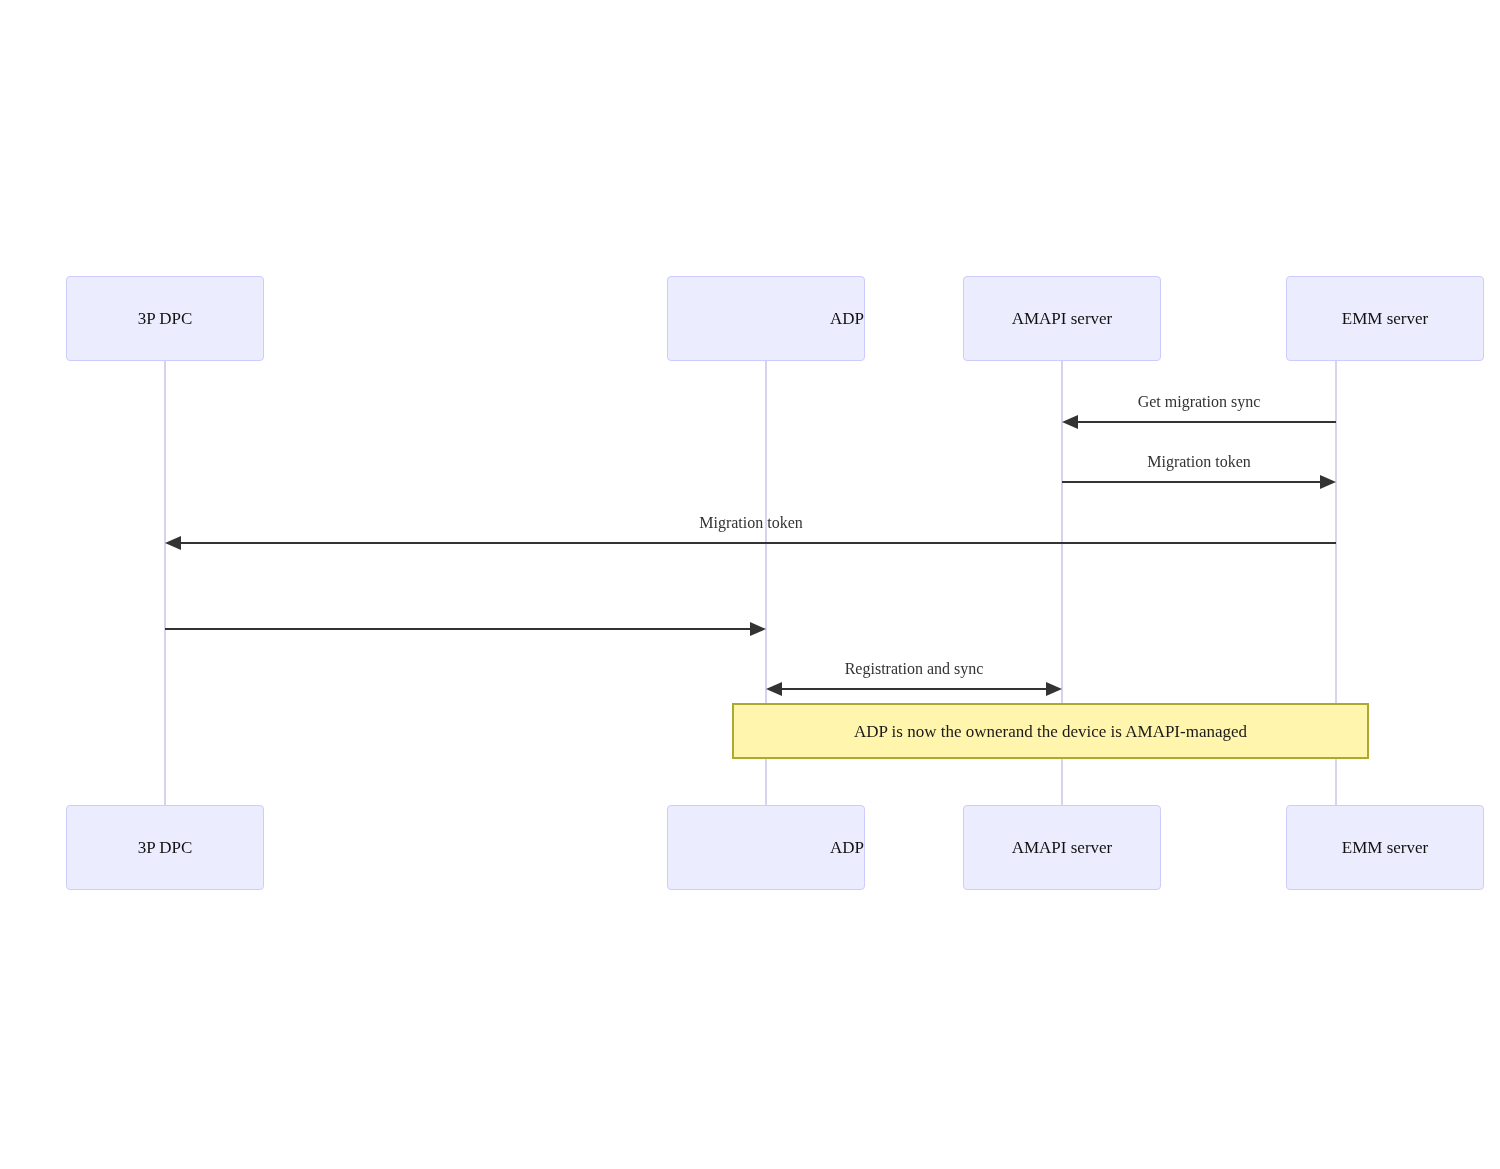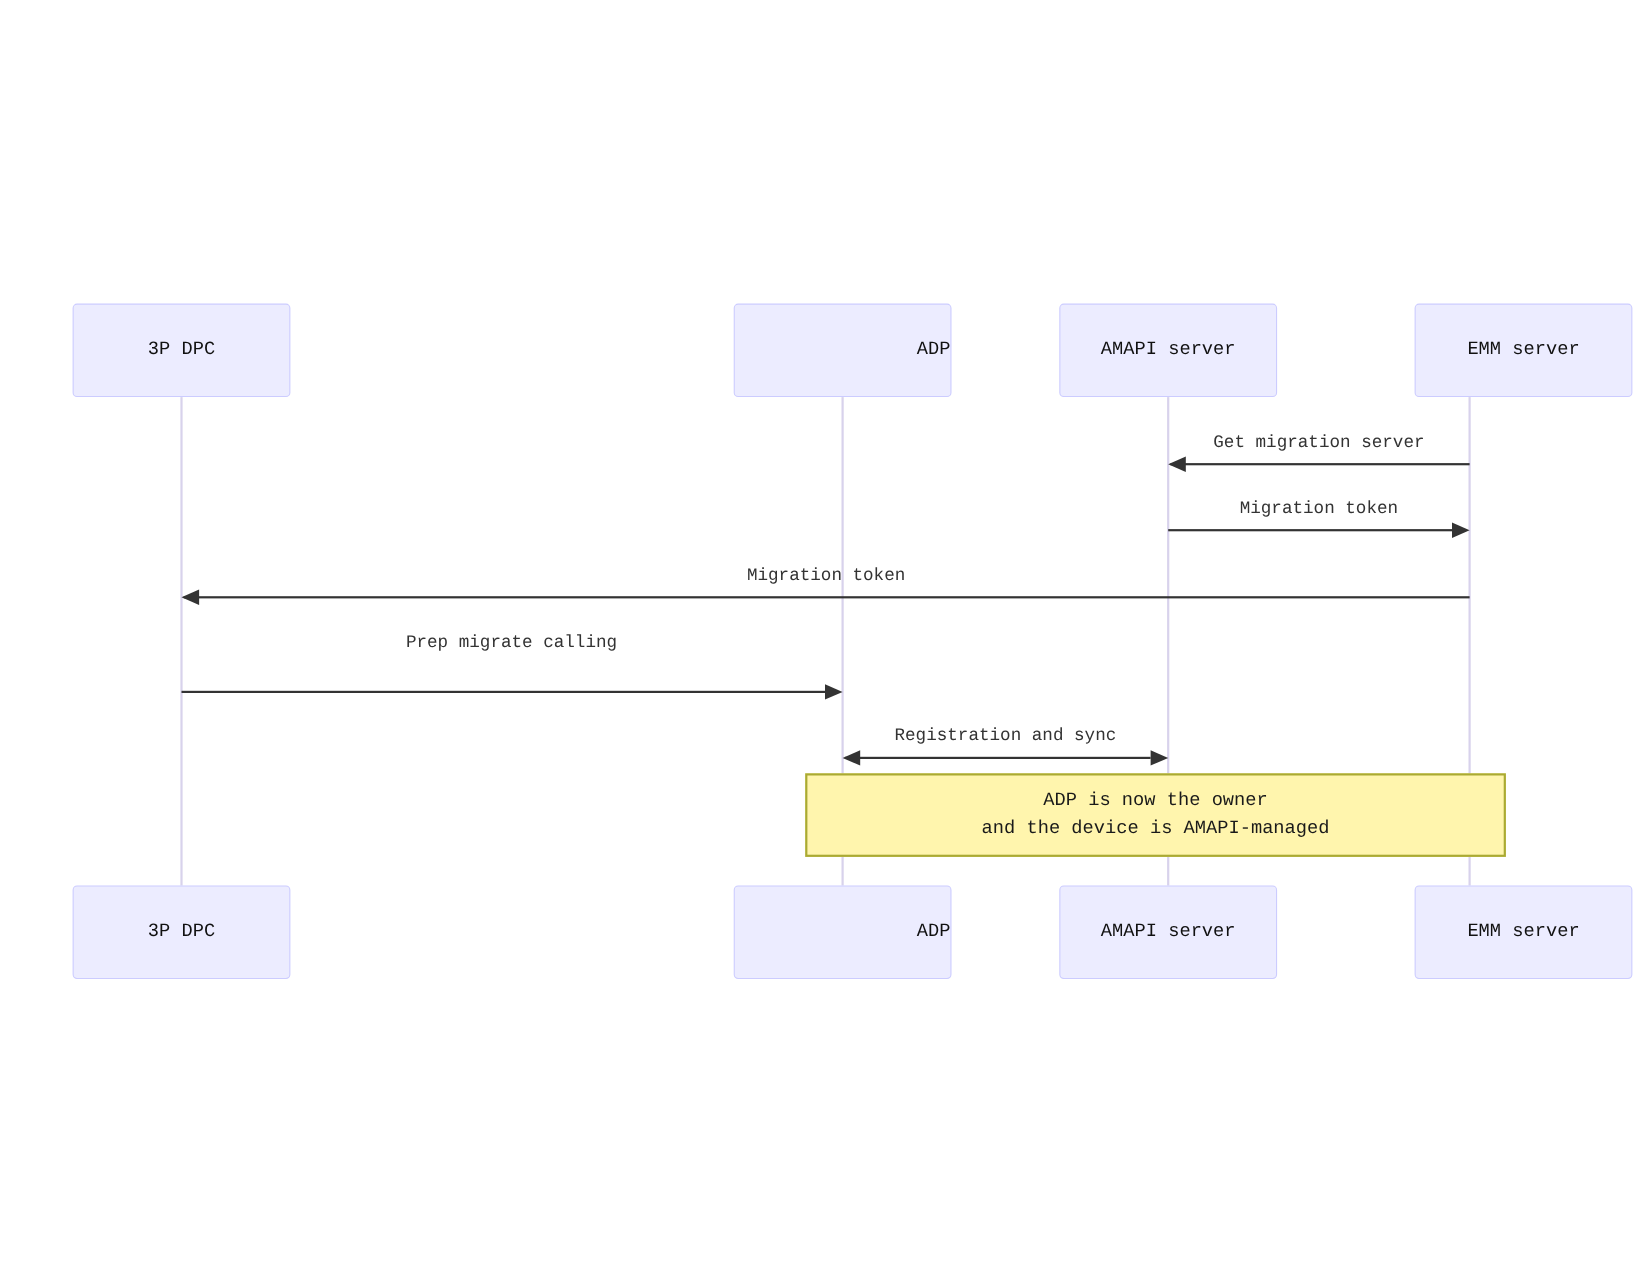--- a/index.html
+++ b/index.html
@@ -1,21 +1,21 @@
 <!DOCTYPE html>
 <html><head>
 <meta charset="utf-8">
 <style>
   html, body { margin: 0; padding: 0; background: #ffffff; }
   .canvas {
     position: relative;
     width: 1500px;
     height: 1169px;
     background: #ffffff;
-    font-family: Liberation Mono, monospace;
+    font-family: Liberation Serif, serif;
     overflow: hidden;
   }
   
   .actor {
     position: absolute;
     width: 198px;
     height: 85px;
     background: #ECECFF;
     border: 1px solid #CCCCFF;
     border-radius: 4px;
@@ -70,26 +70,26 @@
   }
   .ah-left  { border-right: 16px solid #333333; }
   .ah-right { border-left: 16px solid #333333; }
 
   
   .note {
     position: absolute;
     left: 732px;
     top: 703px;
     width: 637px;
-    height: 76px;
+    height: 56px;
     background: #FFF5AD;
     border: 2px solid #AAAA33;
     box-sizing: border-box;
     display: flex;
-    flex-direction: column;
+    flex-direction: row;
     align-items: center;
     justify-content: center;
     font-size: 17px;
     color: #1a1a1a;
     line-height: 25px;
     text-align: center;
   }
 </style>
 </head>
 <body>
@@ -108,40 +108,39 @@
     <span>ADP</span>
   </div>
   <div class="actor row-top a3">
     <span>AMAPI server</span>
   </div>
   <div class="actor row-top a4">
     <span>EMM server</span>
   </div>
 
   <div>
-    <div class="msg-label" style="left:1199px; top:390px;">Get migration server</div>
+    <div class="msg-label" style="left:1199px; top:390px;">Get migration sync</div>
     <div class="msg-line" style="left:1064px; top:421px; width:272px;"></div>
     <div class="ah ah-left" style="left:1062px; top:415px;"></div>
   </div>
 
   <div>
     <div class="msg-label" style="left:1199px; top:450px;">Migration token</div>
     <div class="msg-line" style="left:1062px; top:481px; width:258px;"></div>
     <div class="ah ah-right" style="left:1320px; top:475px;"></div>
   </div>
 
   <div>
     <div class="msg-label" style="left:751px; top:511px;">Migration token</div>
     <div class="msg-line" style="left:167px; top:542px; width:1169px;"></div>
     <div class="ah ah-left" style="left:165px; top:536px;"></div>
   </div>
 
   <div>
     <div class="msg-label" style="left:465px; top:572px;">
-      <div>Prep migrate calling</div>
     </div>
     <div class="msg-line" style="left:165px; top:628px; width:585px;"></div>
     <div class="ah ah-right" style="left:750px; top:622px;"></div>
   </div>
 
   <div>
     <div class="msg-label" style="left:914px; top:657px;">Registration and sync</div>
     <div class="msg-line" style="left:768px; top:688px; width:278px;"></div>
     <div class="ah ah-left" style="left:766px; top:682px;"></div>
     <div class="ah ah-right" style="left:1046px; top:682px;"></div>

